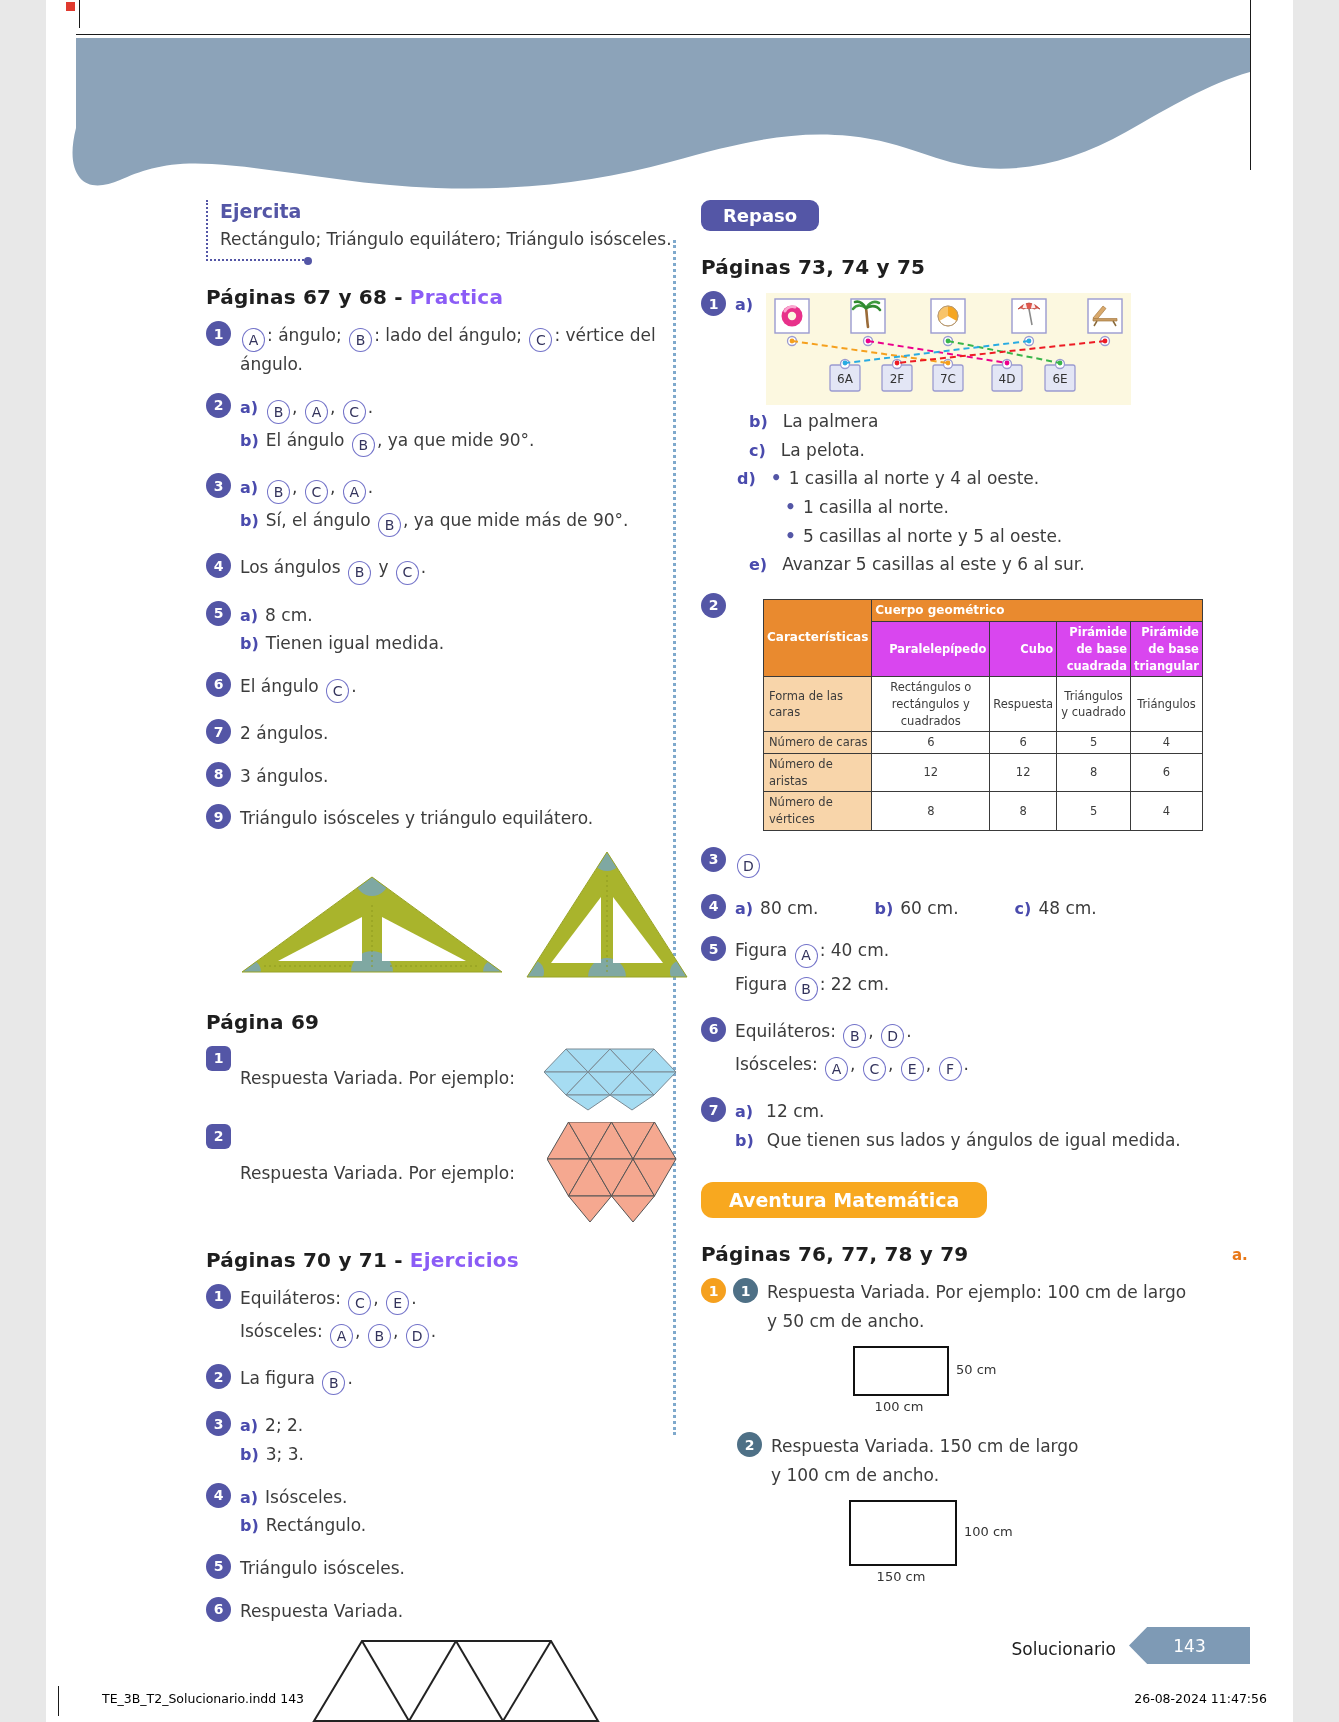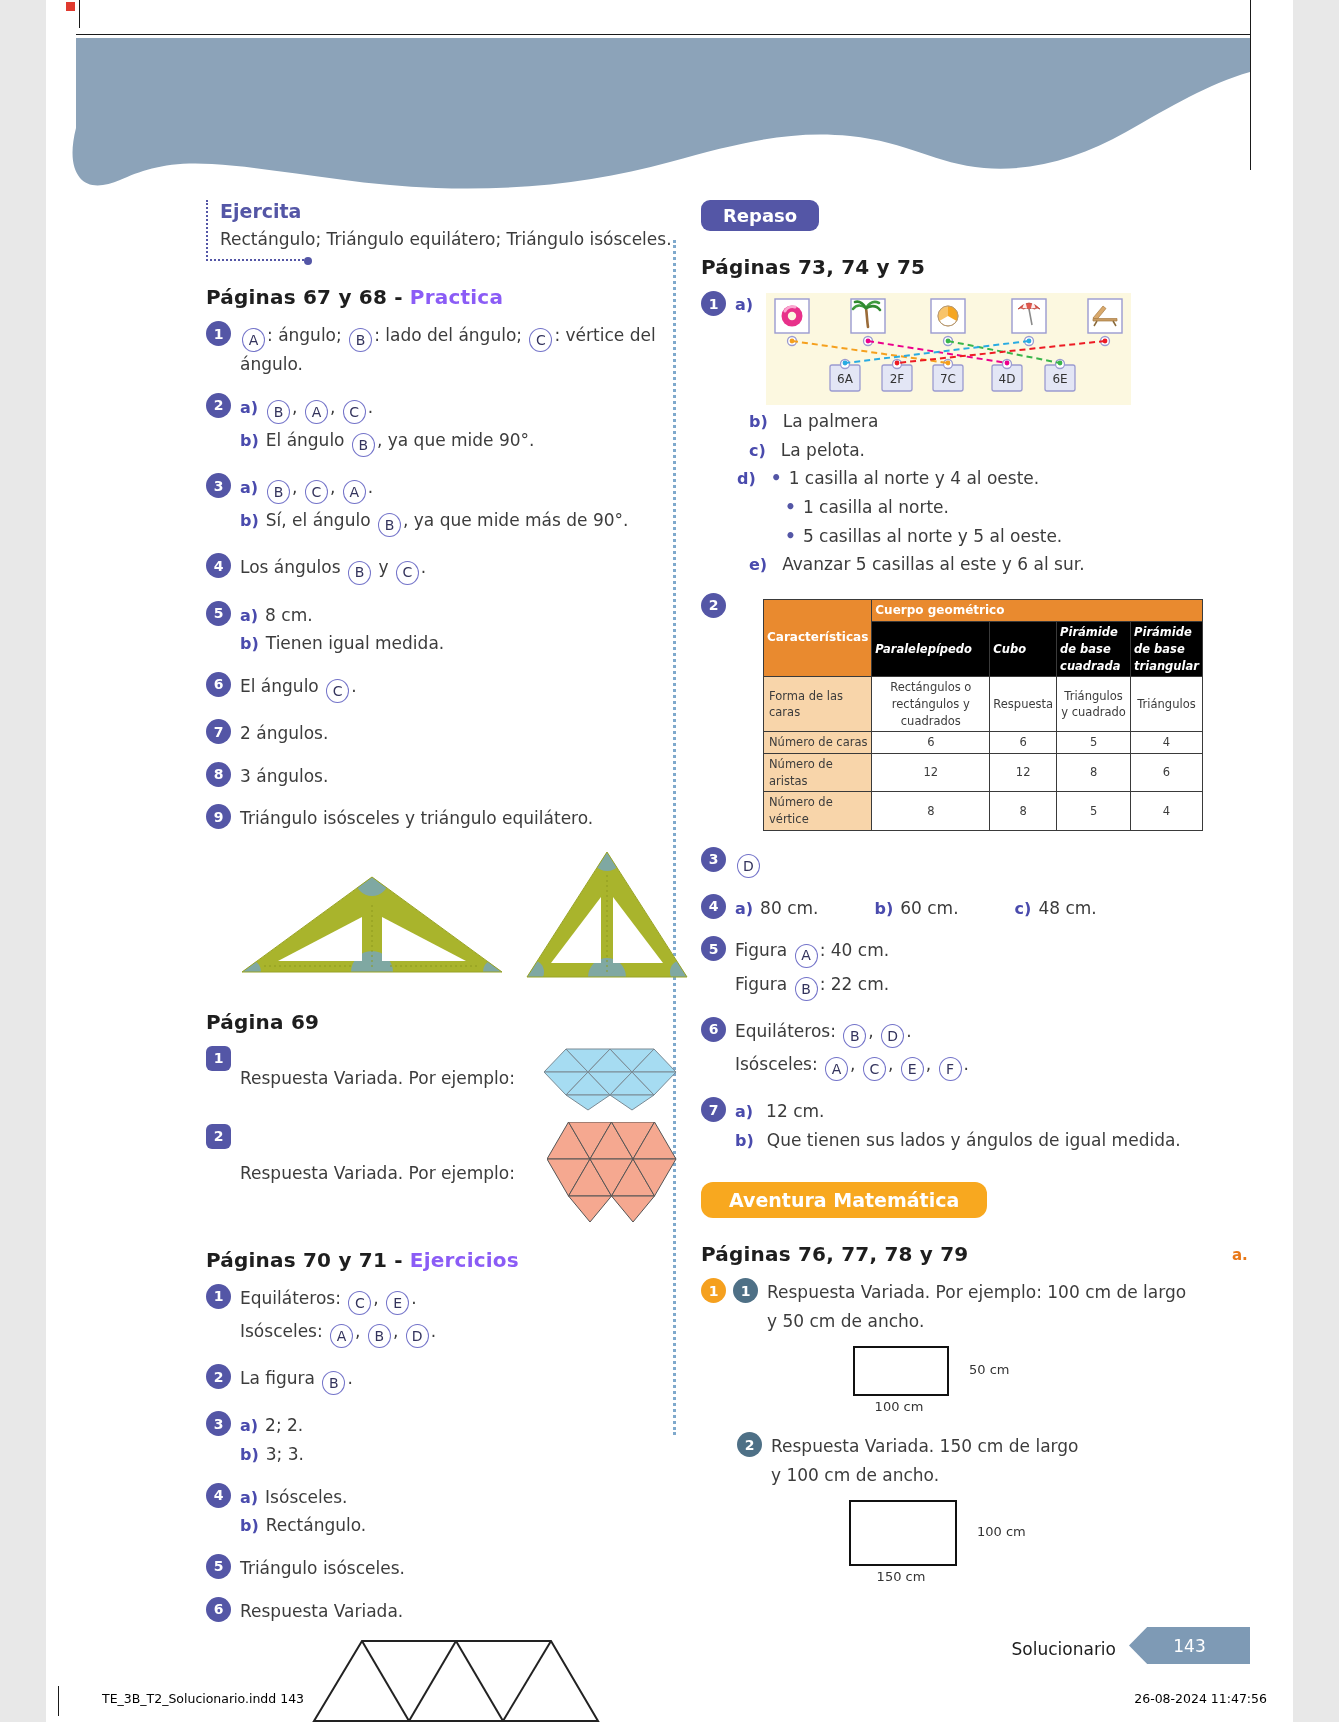--- a/index.html
+++ b/index.html
@@ -46,27 +46,27 @@
   .bdot{color:#5456A6;font-weight:bold;margin-right:7px;}
 
   .imgrow{display:flex;align-items:center;width:100%;}
   .imgblock{margin:12px 0 0 36px;}
   .imgblock.strip{margin:4px 0 0 106px;}
 
   
   .soltable{border-collapse:collapse;margin:4px 0 0 28px;font-size:11.5px;color:#3c3c3c;}
   .soltable th,.soltable td{border:1px solid #3a3a3a;padding:2px 3px;}
   .soltable .corner,.soltable .ghead{background:#E98A2F;color:#fff;font-weight:bold;font-size:12px;text-align:left;}
-  .soltable .sub{background:#000000;color:#fff;font-weight:600;font-size:11.5px;text-align:left;font-style:italic;}
+  .soltable .sub{background:#d946ef;color:#fff;font-weight:600;font-size:11.5px;text-align:right;}
   .soltable .rlabel{background:#F8D5AA;text-align:left;padding-left:5px;}
   .soltable .rval{text-align:center;background:#fff;}
 
   
   .figwrap{margin-top:8px;}
-  .figrow{display:flex;align-items:center;gap:20px;}
+  .figrow{display:flex;align-items:center;gap:7px;}
   .figrect{border:2px solid #111;background:#fff;}
   .figside,.figbottom{font-size:13px;color:#333;}
   .figbottom{text-align:center;margin-top:2px;}
 
   
   #sol-label{position:absolute;top:1639px;left:930px;width:140px;text-align:right;font-size:17px;color:#1c1c1c;}
   #sol-tab{position:absolute;top:1627px;left:1083px;width:121px;height:37px;background:#7E9AB5;clip-path:polygon(15% 0,100% 0,100% 100%,15% 100%,0 50%);color:#fff;display:flex;align-items:center;justify-content:center;font-size:17px;}
   #print-left{position:absolute;left:56px;top:1691px;font-size:12.5px;color:#000;}
   #print-right{position:absolute;right:26px;top:1691px;font-size:12.5px;color:#000;}
   #edge-note{position:absolute;left:1186px;top:1246px;color:#E87818;font-weight:bold;font-size:15px;}
@@ -465,21 +465,21 @@
                   <td class="rval">4</td>
                 </tr>
                 <tr>
                   <td class="rlabel">Número de aristas</td>
                   <td class="rval">12</td>
                   <td class="rval">12</td>
                   <td class="rval">8</td>
                   <td class="rval">6</td>
                 </tr>
                 <tr>
-                  <td class="rlabel">Número de vértice</td>
+                  <td class="rlabel">Número de vértices</td>
                   <td class="rval">8</td>
                   <td class="rval">8</td>
                   <td class="rval">5</td>
                   <td class="rval">4</td>
                 </tr>
               </tbody>
             </table>
           </div>
         </div>
       </div>

